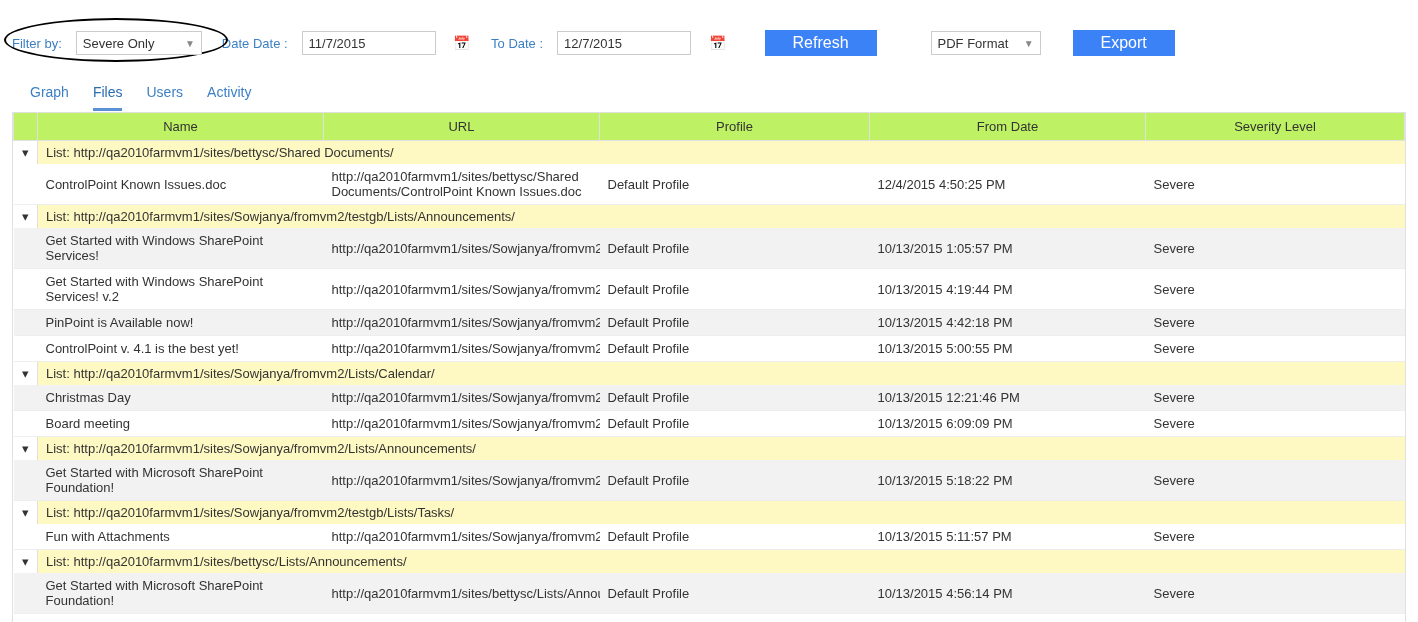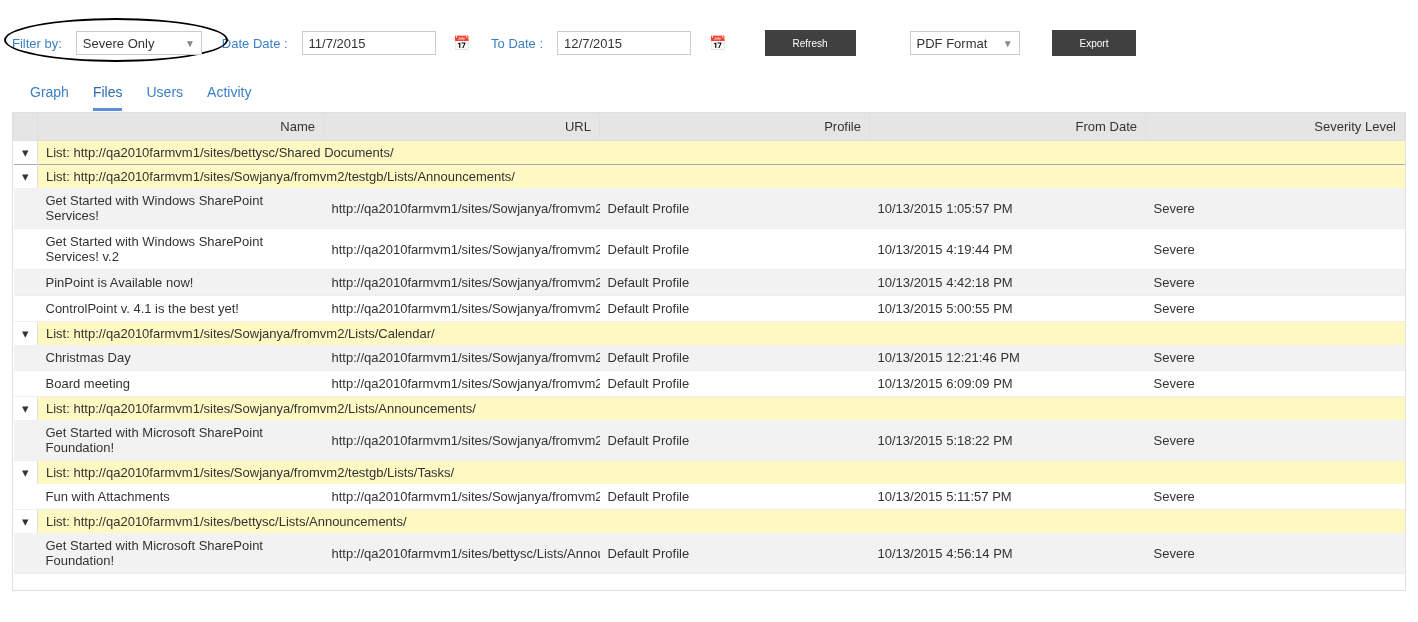--- a/index.html
+++ b/index.html
@@ -40,24 +40,24 @@
     font-size: 13px;
   }
   .select-wrap { width: 126px; justify-content: space-between; }
   .select-wrap .chev { color: #888; font-size: 10px; }
   .date-input { width: 134px; }
   .date-label { color: #3b7fc4; margin-left: 6px; }
   .cal-icon { color: #888; margin-left: 4px; font-size: 14px; }
   .btn {
     border: none;
     color: #fff;
-    background: #404040;
+    background: #3b82f6;
     padding: 0 28px;
     height: 26px;
-    font-size: 10px;
+    font-size: 16px;
     cursor: pointer;
     margin-left: 24px;
   }
   .export-select-wrap { width: 110px; margin-left: 40px; }
   .tabs {
     display: flex;
     gap: 24px;
     padding: 10px 1px 0 30px;
     border-bottom: 1px solid #fff;
   }
@@ -76,24 +76,24 @@
     margin: 0 12px;
     border: 1px solid #e0e0e0;
     border-top: none;
   }
   .grid table {
     width: 100%;
     border-collapse: collapse;
     table-layout: fixed;
   }
   .grid th {
-    text-align: right;
+    text-align: center;
     font-weight: normal;
     color: #333;
-    background: #e5e5e5;
+    background: #bef264;
     border: 1px solid #e0e0e0;
     padding: 6px 8px;
     font-size: 13px;
   }
   .col-toggle { width: 24px; }
   .col-name { width: 286px; }
   .col-url { width: 276px; }
   .col-profile { width: 270px; }
   .col-scan { width: 276px; }
   .col-sev { }
@@ -187,20 +187,28 @@
         <th>Profile</th>
         <th>From Date</th>
         <th>Severity Level</th>
       </tr>
     </thead>
     <tbody id="grid-body">
         <tr class="group-row">
           <td class="group-toggle">▾</td>
           <td colspan="5">List: http://qa2010farmvm1/sites/bettysc/Shared Documents/</td>
         </tr>
+        <tr class="data-row">
+          <td></td>
+          <td class="namecell">ControlPoint Known Issues.doc</td>
+          <td class="urlcell">http://qa2010farmvm1/sites/bettysc/Shared Documents/ControlPoint Known Issues.doc</td>
+          <td>Default Profile</td>
+          <td>12/4/2015 4:50:25 PM</td>
+          <td>Severe</td>
+        </tr>
         <tr class="group-row">
           <td class="group-toggle">▾</td>
           <td colspan="5">List: http://qa2010farmvm1/sites/Sowjanya/fromvm2/testgb/Lists/Announcements/</td>
         </tr>
         <tr class="data-row alt">
           <td></td>
           <td class="namecell">Get Started with Windows SharePoint Services!</td>
           <td class="urlcell trunc">http://qa2010farmvm1/sites/Sowjanya/fromvm2/te</td>
           <td>Default Profile</td>
           <td>10/13/2015 1:05:57 PM</td>

